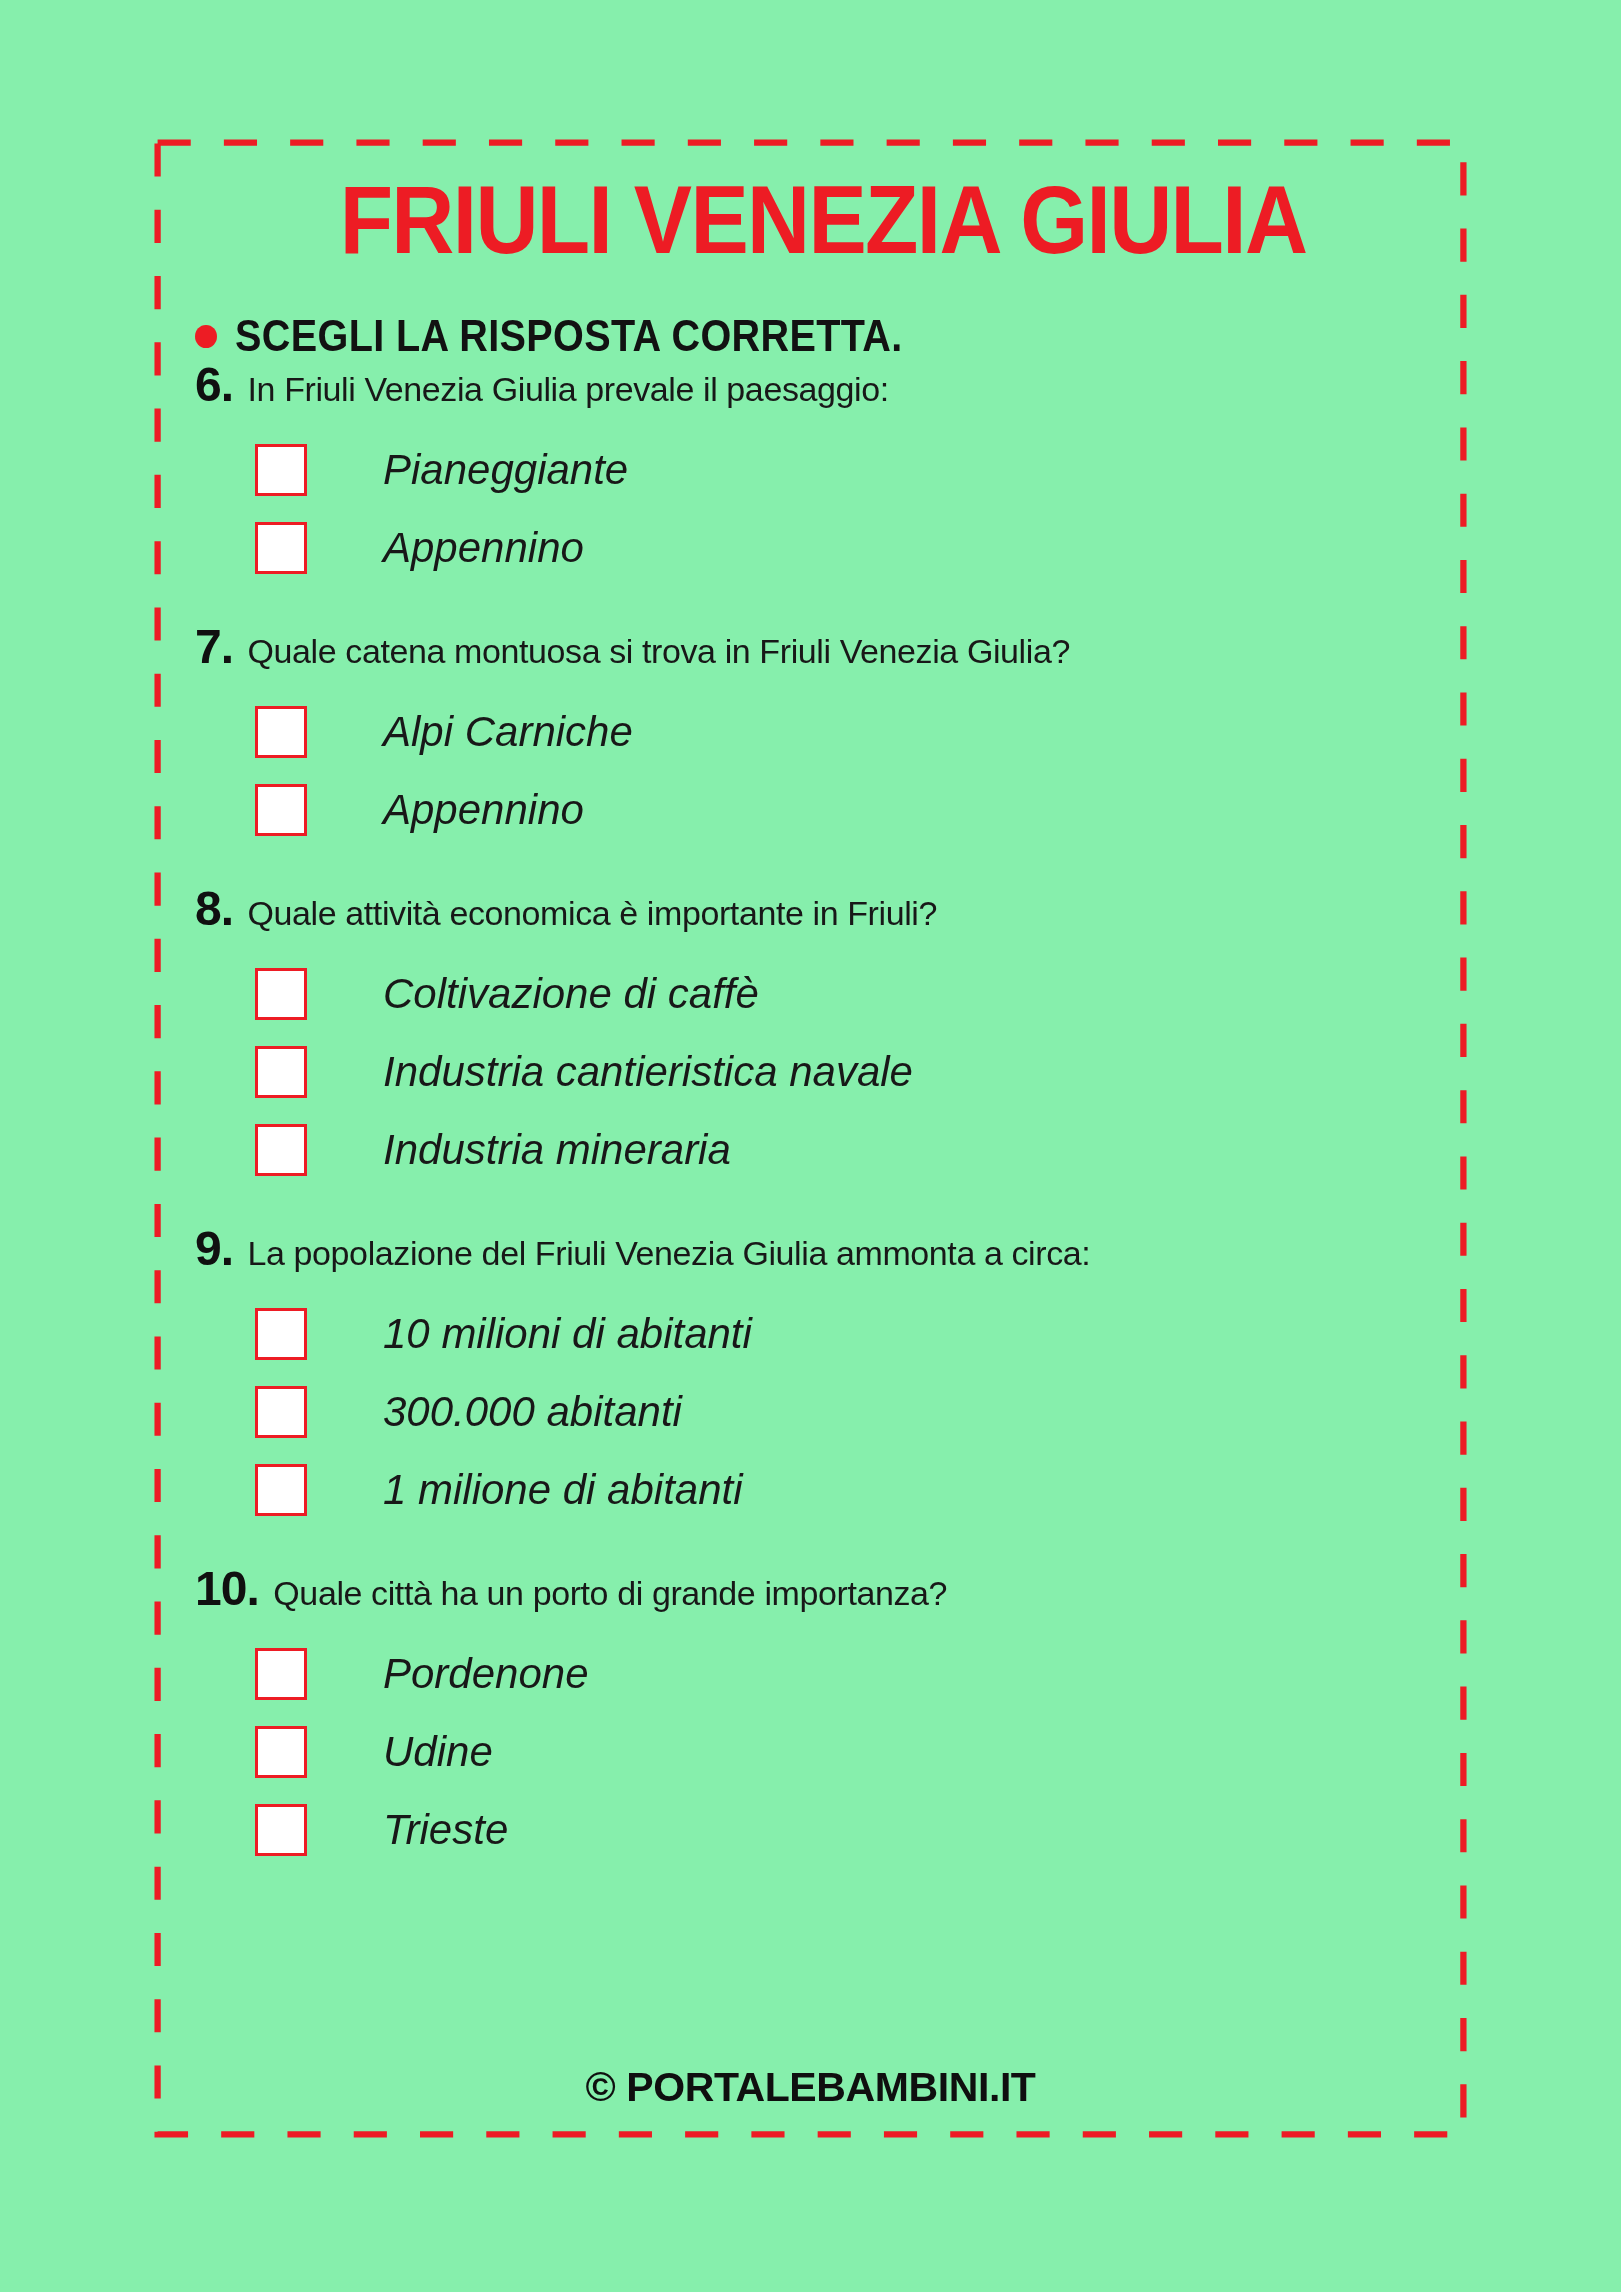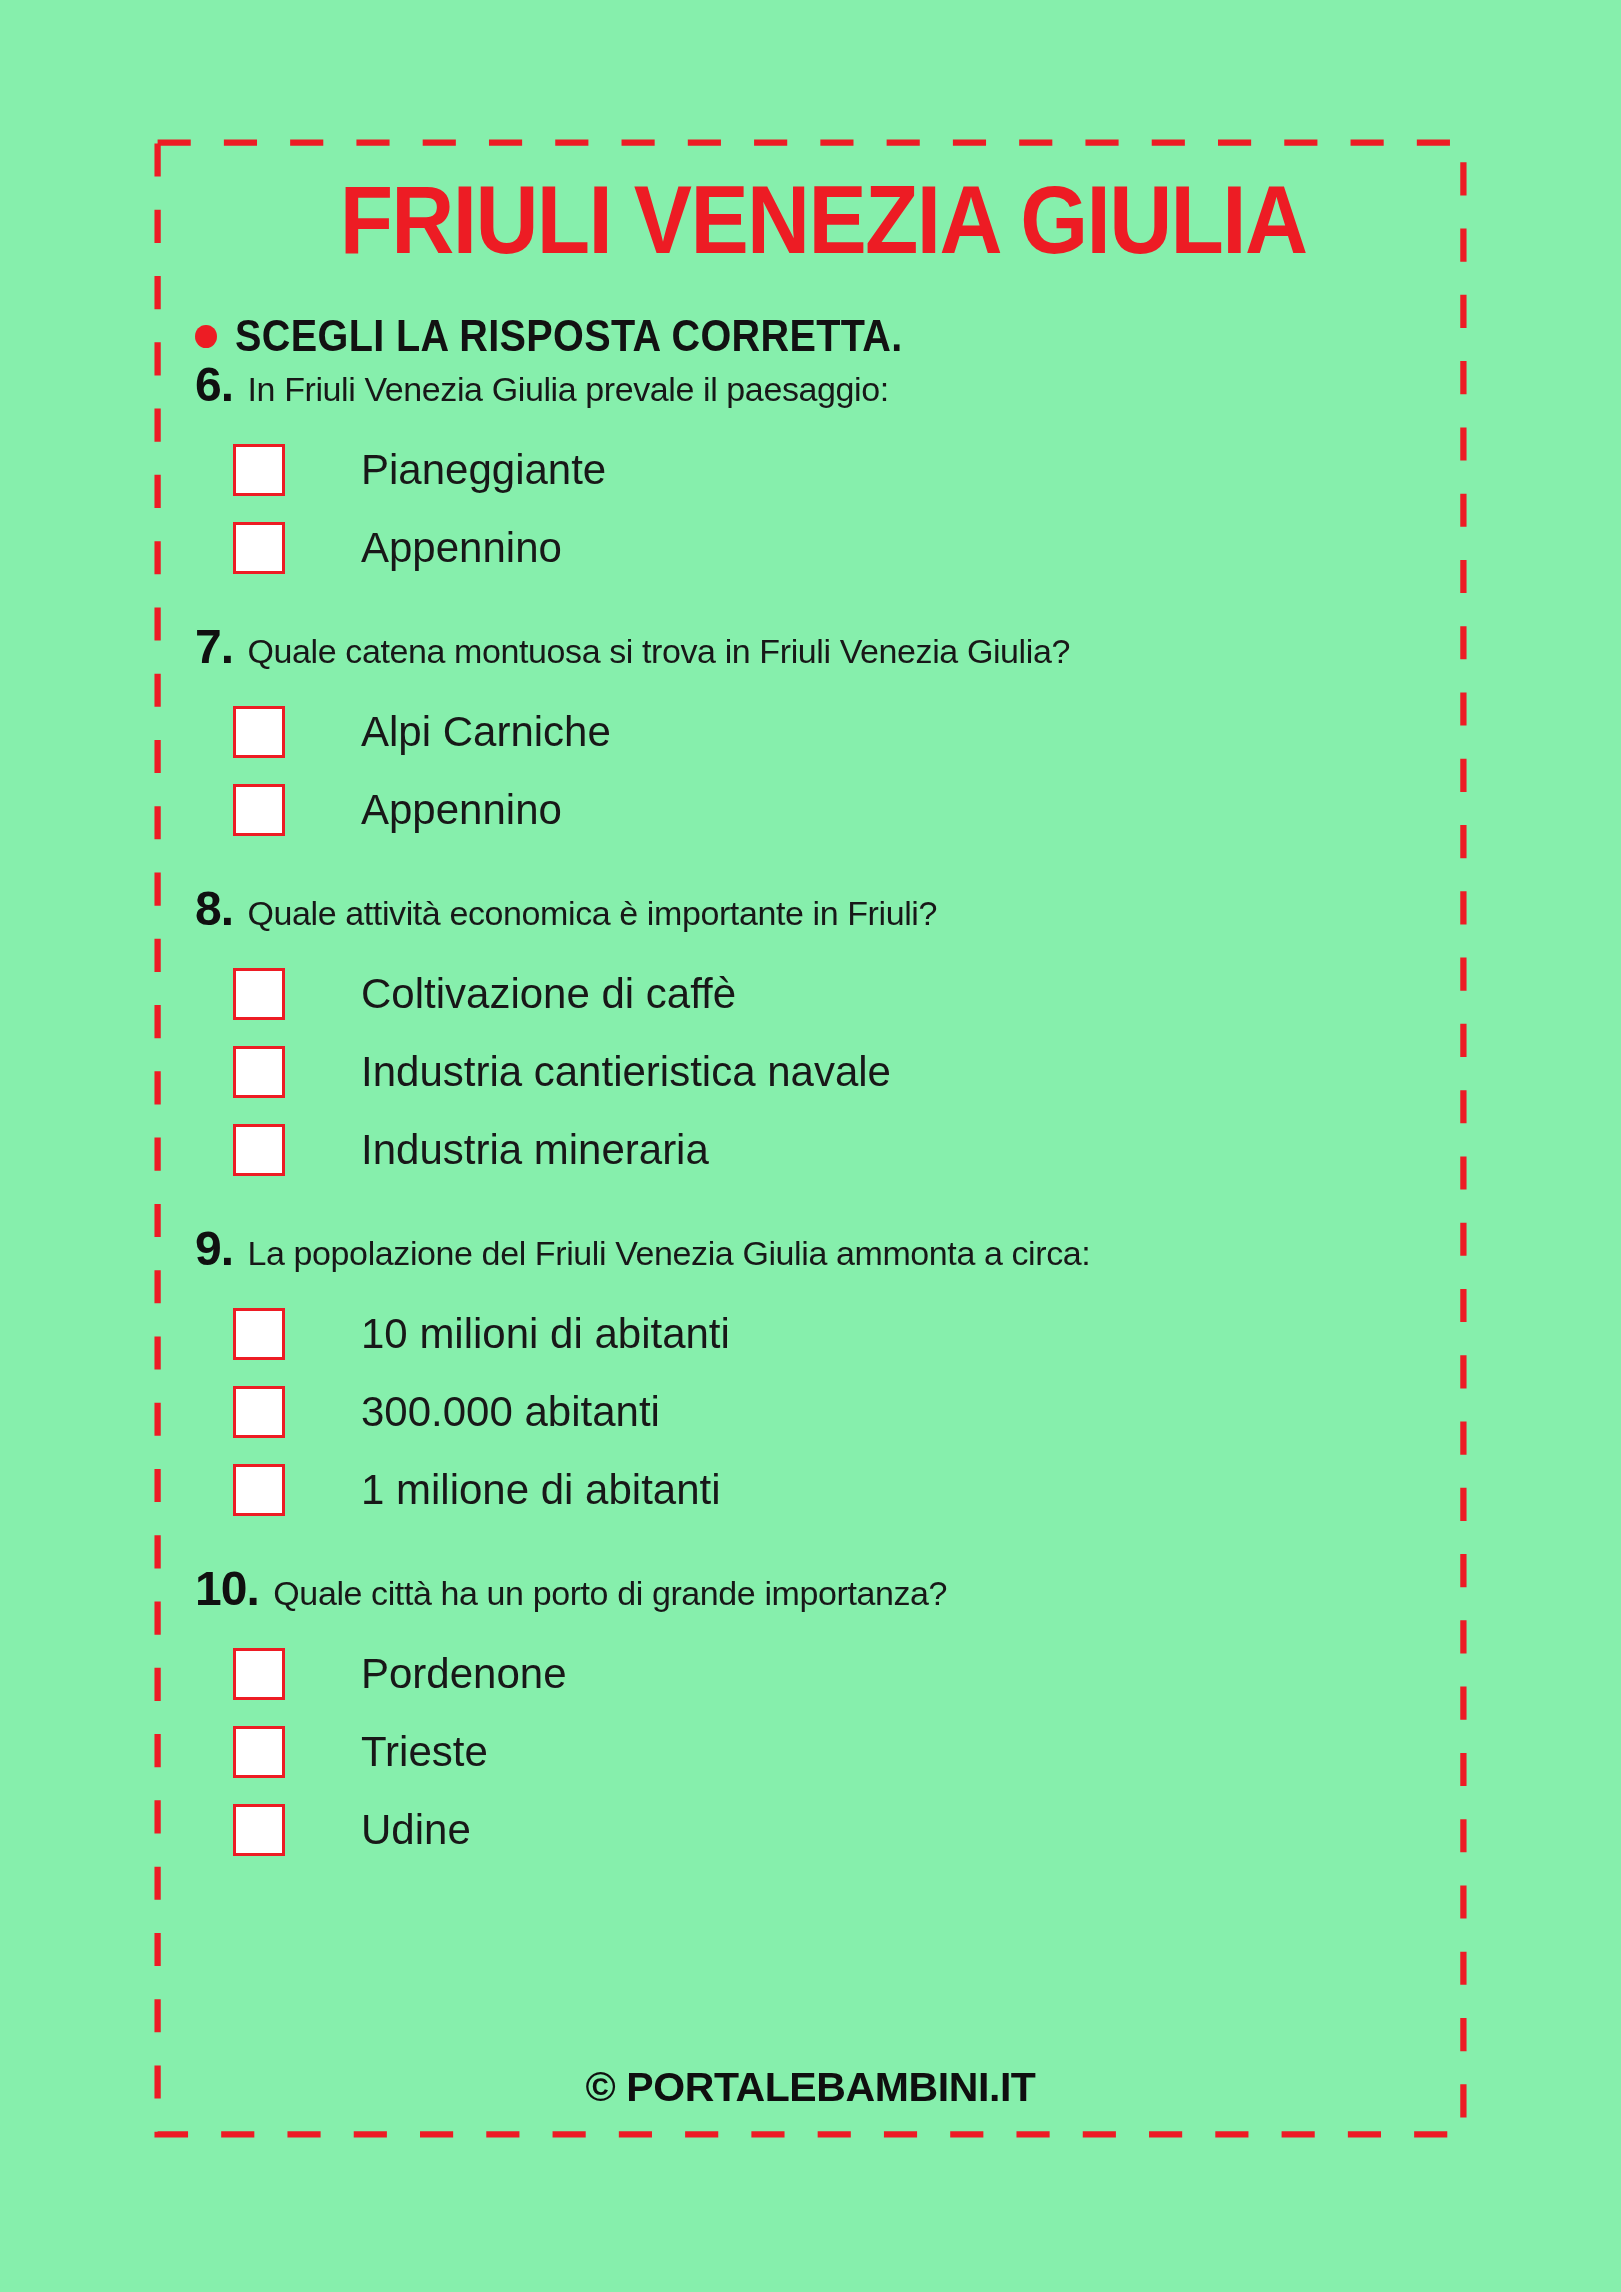--- a/index.html
+++ b/index.html
@@ -74,22 +74,23 @@
   }
   .q-text{
     font-weight:400;
     font-size:34px;
     letter-spacing:-0.4px;
     color:var(--ink);
   }
   .option-row{
     display:flex;align-items:center;
     height:52px;
-    margin-left:38px;
+    margin-left:60px;
     margin-bottom:26px;
+    font-style:italic;
   }
   .option-row:last-child{margin-bottom:0;}
   .checkbox{
     width:52px;height:52px;flex:none;
     border:3.6px solid var(--accent-red);
     background:#ffffff;
   }
   .option-label{
     margin-left:76px;
     font-size:42px;
@@ -193,26 +194,26 @@
     <div class="question">
       <div class="q-head">
         <span class="q-num">10.</span><span class="q-text">Quale città ha un porto di grande importanza?</span>
       </div>
       <div class="option-row">
         <span class="checkbox"></span>
         <span class="option-label">Pordenone</span>
       </div>
       <div class="option-row">
         <span class="checkbox"></span>
+        <span class="option-label">Udine</span>
+      </div>
+      <div class="option-row">
+        <span class="checkbox"></span>
         <span class="option-label">Trieste</span>
       </div>
-      <div class="option-row">
-        <span class="checkbox"></span>
-        <span class="option-label">Udine</span>
-      </div>
     </div>
 
   </div>
 
   <div class="footer-credit">© PORTALEBAMBINI.IT</div>
 
 </div>
 
 
 </body></html>

